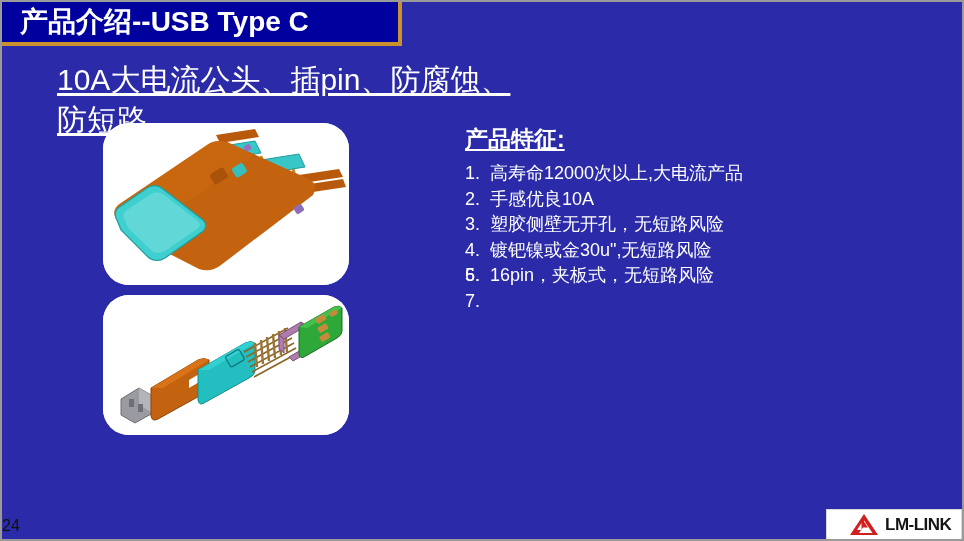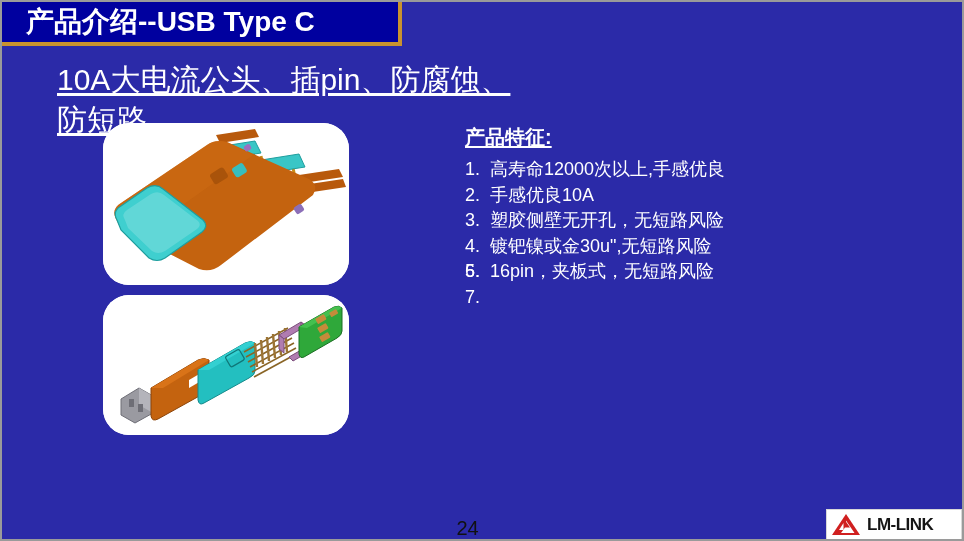--- a/index.html
+++ b/index.html
@@ -30,21 +30,21 @@
     border-bottom: 4px solid #C9922F;
     box-sizing: border-box;
     display: flex;
     align-items: center;
   }
   .title-text {
     color: #FFFFFF;
     font-size: 28px;
     font-weight: bold;
     letter-spacing: 0px;
-    padding-left: 24px;
+    padding-left: 18px;
     line-height: 1;
     white-space: nowrap;
   }
 
   
   .subtitle {
     position: absolute;
     left: 55px;
     top: 58px;
     width: 460px;
@@ -78,21 +78,21 @@
 
   
   .features {
     position: absolute;
     left: 463px;
     top: 122px;
     width: 470px;
   }
   .features-heading {
     color: #FFFFFF;
-    font-size: 20px;
+    font-size: 23px;
     font-weight: bold;
     text-decoration: underline;
     text-underline-offset: 2px;
     margin-bottom: 6px;
     display: inline-block;
   }
   .feature-list {
     list-style: none;
     margin: 0;
     padding: 0;
@@ -112,40 +112,38 @@
     color: #FFFFFF;
   }
   .red { color: #ffffff; }
 
   
   .page-number {
     position: absolute;
     left: 0;
     top: 515px;
     width: 875px;
-    text-align: center;
     color: #111111;
-    font-size: 20px;
-    margin-left: 28px;
+    font-size: 16px;
   }
 
   
   .logo {
     position: absolute;
     left: 824px;
     top: 507px;
     width: 136px;
     height: 31px;
     background: #FFFFFF;
     border: 1px solid #d8d8d8;
     box-sizing: border-box;
     display: flex;
     align-items: center;
     gap: 6px;
-    padding-left: 4px;
+    padding-left: 22px;
   }
   .logo-mark { width: 30px; height: 24px; flex: 0 0 auto; }
   .logo-text {
     color: #151515;
     font-size: 17px;
     font-weight: bold;
     letter-spacing: -0.5px;
   }
 </style>
 </head>
@@ -250,21 +248,21 @@
           <rect x="216" y="42" width="10" height="6" rx="1" transform="rotate(-30 216 42)"></rect>
           <rect x="226" y="18" width="8" height="5" rx="1" transform="rotate(-30 226 18)"></rect>
         </g>
       </g>
     </svg>
   </div>
 
   <div class="features">
     <div class="features-heading">产品特征:</div>
     <ul class="feature-list" id="features-list">
-        <li class="feature-item"><span class="feature-num">1.</span><span>高寿命</span><span class="red">12000次</span><span>以上,手感优良</span></li>
+        <li class="feature-item"><span class="feature-num">1.</span><span>高寿命</span><span class="red">12000次</span><span>以上,大电流产品</span></li>
         <li class="feature-item"><span class="feature-num">2.</span><span>手感优良</span><span class="red">10A</span></li>
         <li class="feature-item"><span class="feature-num">3.</span><span>塑胶侧壁无开孔，</span><span class="red">无短路风险</span></li>
         <li class="feature-item"><span class="feature-num">4.</span><span>镀钯镍或金30u",</span><span class="red">无短路风险</span></li>
         <li class="feature-item"><span class="feature-num">5.</span></li>
         <li class="feature-item"><span class="feature-num">6.</span><span>16pin，夹板式，</span><span class="red">无短路风险</span></li>
         <li class="feature-item"><span class="feature-num">7.</span></li>
       </ul>
   </div>
 
   <div class="page-number">24</div>

